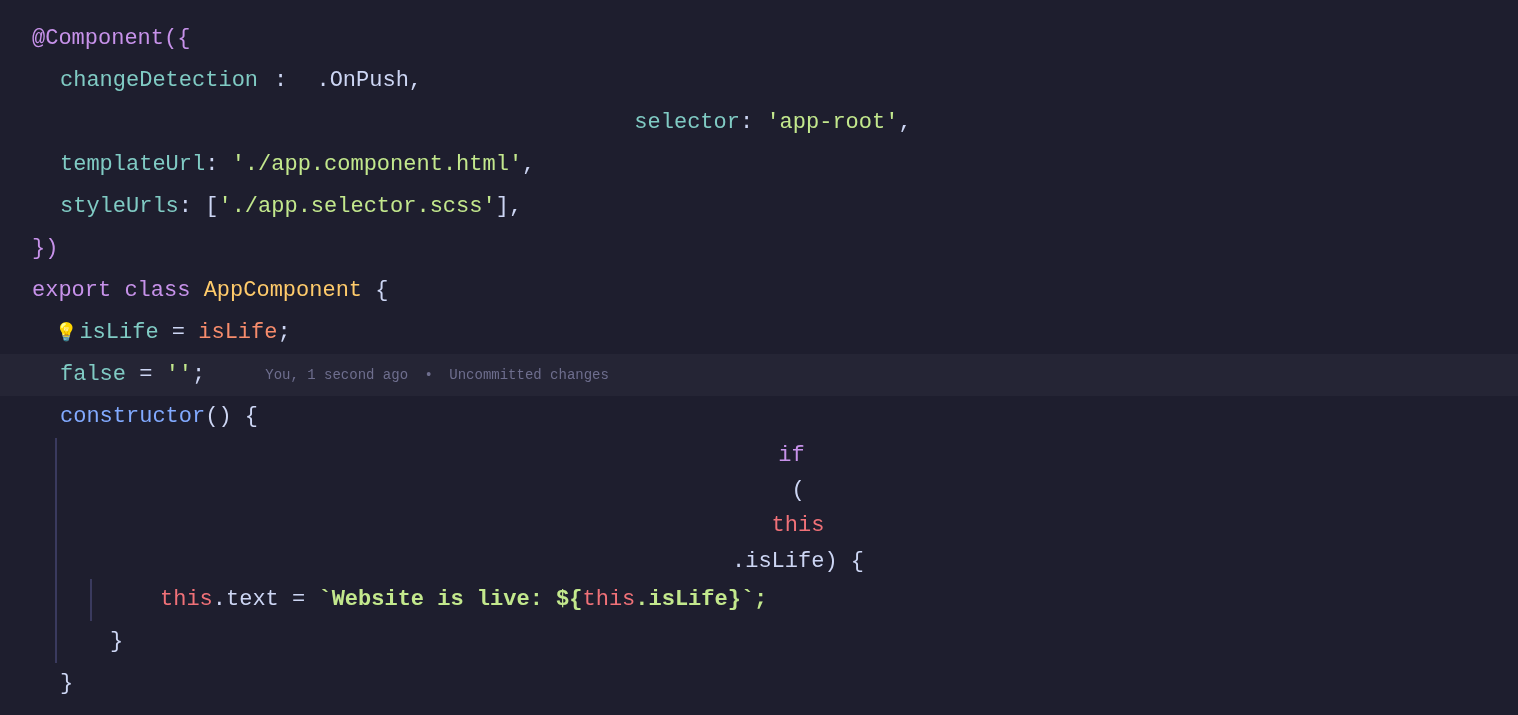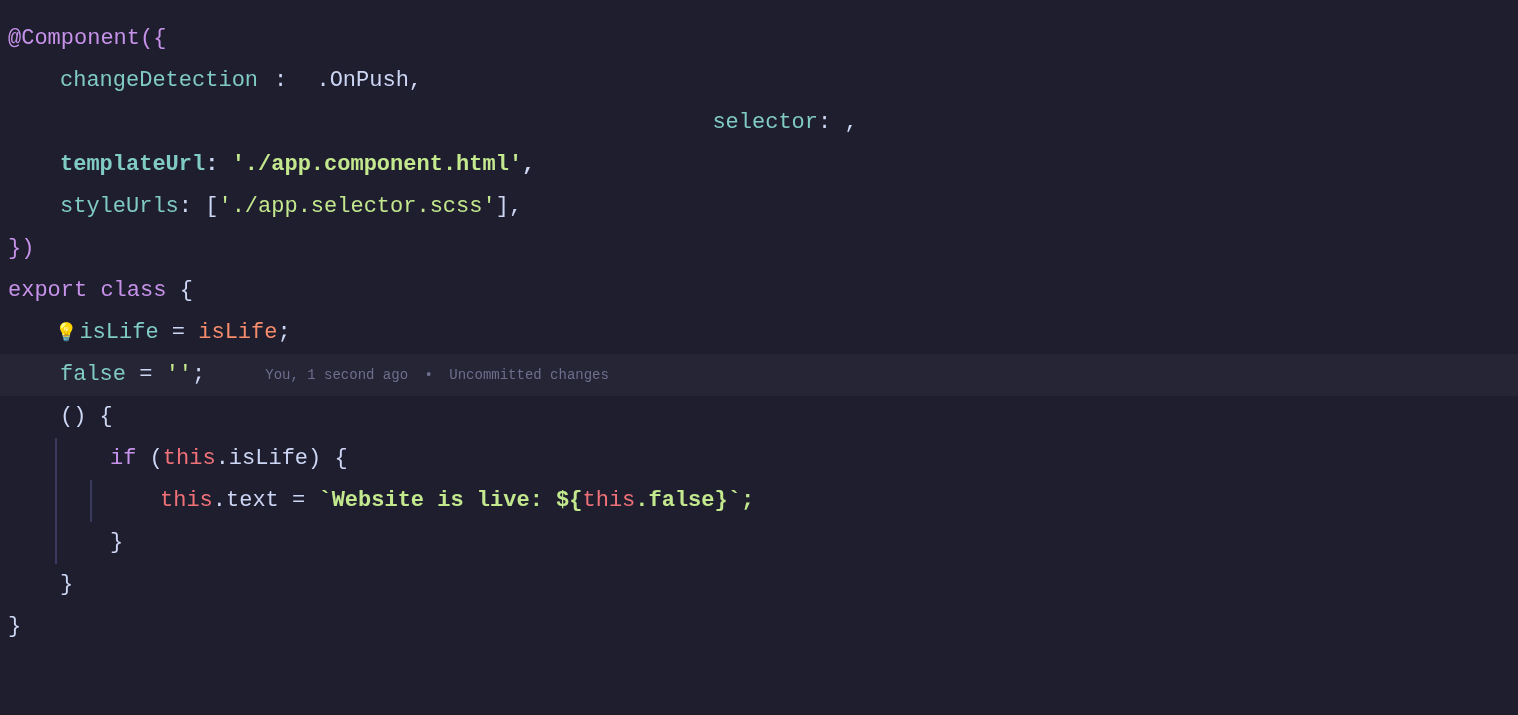--- a/index.html
+++ b/index.html
@@ -22,21 +22,21 @@
       background-color: #1e1e2e;
       width: 100%;
       height: 100%;
       padding: 18px 0;
       position: relative;
     }
 
     .code-line {
       display: flex;
       align-items: center;
-      padding: 0 8px;
+      padding: 0 32px;
       min-height: 42px;
       position: relative;
       white-space: pre;
     }
 
     .code-line.git-blame-line {
       background-color: #252535;
     }
 
     
@@ -99,61 +99,61 @@
 
   <div class="code-line">
     <span class="c-decorator">@Component({</span>
   </div>
 
   <div class="code-line" style="padding-left: 60px; gap: 16px;">
     <span class="c-key">changeDetection</span><span class="c-white">: </span><span class="c-white">.OnPush,</span>
   </div>
 
   <div class="code-line" style="padding-left: 60px; justify-content: center;">
-    <span class="c-key">selector</span><span class="c-white">: </span><span class="c-white">,</span>
+    <span class="c-key">selector</span><span class="c-white">: </span><span class="c-string">'app-root'</span><span class="c-white">,</span>
   </div>
 
-  <div class="code-line" style="padding-left: 60px; font-weight: bold;">
+  <div class="code-line" style="padding-left: 60px;">
     <span class="c-key">templateUrl</span><span class="c-white">: </span><span class="c-string">'./app.component.html'</span><span class="c-white">,</span>
   </div>
 
   <div class="code-line" style="padding-left: 60px;">
     <span class="c-key">styleUrls</span><span class="c-white">: [</span><span class="c-string">'./app.selector.scss'</span><span class="c-white">],</span>
   </div>
 
   <div class="code-line">
     <span class="c-brace">})</span>
   </div>
 
   <div class="code-line">
-    <span class="c-keyword">export </span><span class="c-keyword">class </span><span class="c-white">{</span>
+    <span class="c-keyword">export </span><span class="c-keyword">class </span><span class="c-class">AppComponent </span><span class="c-white">{</span>
   </div>
 
   <div class="code-line" style="padding-left: 55px;">
     <span class="lightbulb">💡</span><span class="c-property">isLife</span><span class="c-white"> = </span><span class="c-boolean">isLife</span><span class="c-white">;</span>
   </div>
 
   <div class="code-line git-blame-line" style="padding-left: 60px;">
     <span class="c-property">false</span><span class="c-white"> = </span><span class="c-empty-string">''</span><span class="c-white">;</span>
     <span class="git-blame">You, 1 second ago <span class="git-dot">•</span> Uncommitted changes</span>
   </div>
 
   <div class="code-line" style="padding-left: 60px;">
-    <span class="c-white">() {</span>
+    <span class="c-constructor">constructor</span><span class="c-white">() {</span>
   </div>
 
-  <div class="code-line" style="padding-left: 110px;">
+  <div class="code-line" style="padding-left: 110px; flex-direction: column;">
     <div class="left-border"></div>
     <span class="c-if">if </span><span class="c-white">(</span><span class="c-this">this</span><span class="c-white">.isLife) {</span>
   </div>
 
   <div class="code-line" style="padding-left: 160px;">
     <div class="left-border"></div>
     <div class="left-border-2"></div>
-    <span class="c-this">this</span><span class="c-white">.text = </span><span class="c-template">`Website is live: ${</span><span class="c-this">this</span><span class="c-template">.false}</span><span class="c-template">`;</span>
+    <span class="c-this">this</span><span class="c-white">.text = </span><span class="c-template">`Website is live: ${</span><span class="c-this">this</span><span class="c-template">.isLife}</span><span class="c-template">`;</span>
   </div>
 
   <div class="code-line" style="padding-left: 110px;">
     <div class="left-border"></div>
     <span class="c-white">}</span>
   </div>
 
   <div class="code-line" style="padding-left: 60px;">
     <span class="c-white">}</span>
   </div>

